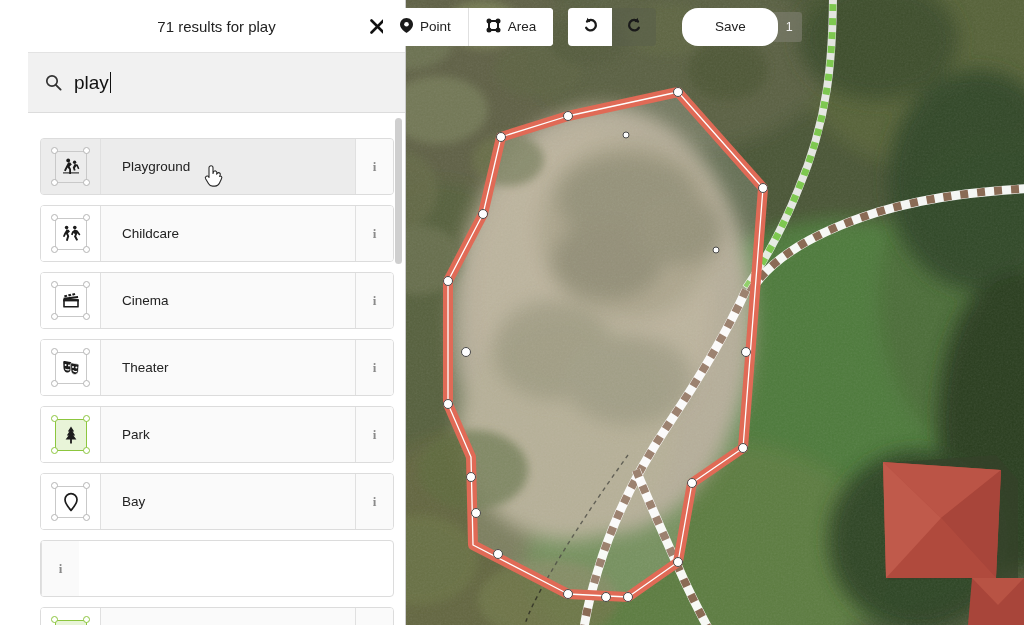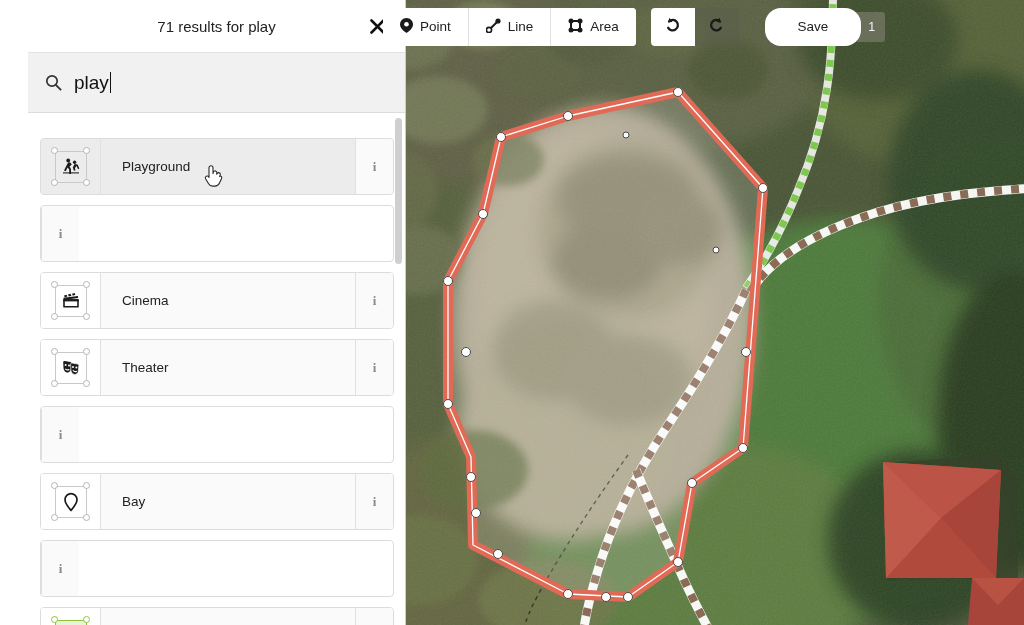--- a/index.html
+++ b/index.html
@@ -417,30 +417,20 @@
           <svg width="13" height="15" viewBox="0 0 13 15">
             <path d="M6.5 0C2.9 0 0 2.9 0 6.5C0 11 6.5 15 6.5 15S13 11 13 6.5C13 2.9 10.1 0 6.5 0Z" fill="#1a1a1a"></path>
             <circle cx="6.5" cy="6.2" r="2.3" fill="#fff"></circle>
           </svg>
         </span>
         <span>Point</span>
       </div>
       <div class="tbtn">
         <span>
           <svg width="15" height="15" viewBox="0 0 15 15">
-            <line x1="3.2" y1="11.8" x2="11.8" y2="3.2" stroke="#1a1a1a" stroke-width="2"></line>
-            <circle cx="12" cy="3" r="2.6" fill="#1a1a1a"></circle>
-            <circle cx="3" cy="12" r="2.6" fill="#fff" stroke="#1a1a1a" stroke-width="1.6"></circle>
-          </svg>
-        </span>
-        <span>Line</span>
-      </div>
-      <div class="tbtn">
-        <span>
-          <svg width="15" height="15" viewBox="0 0 15 15">
             <rect x="3" y="3" width="9" height="9" fill="none" stroke="#1a1a1a" stroke-width="2"></rect>
             <circle cx="3" cy="3" r="2.5" fill="#1a1a1a"></circle>
             <circle cx="12" cy="3" r="2.5" fill="#1a1a1a"></circle>
             <circle cx="3" cy="12" r="2.5" fill="#1a1a1a"></circle>
             <circle cx="12" cy="12" r="2.5" fill="#1a1a1a"></circle>
             <rect x="5.2" y="5.2" width="4.6" height="4.6" fill="#fff"></rect>
           </svg>
         </span>
         <span>Area</span>
       </div>
@@ -517,20 +507,40 @@
                 </div>
               </div>
             </div>
             <div class="row-label">Playground</div>
           </div>
           <div class="info-cell">
             <span class="ichar">i</span>
           </div>
         </div>
         <div class="preset-row">
+          <div class="row-main">
+            <div class="icon-cell">
+              <div class="geom-box">
+                <div class="geom-frame"></div>
+                <div class="vtx tl"></div>
+                <div class="vtx tr"></div>
+                <div class="vtx bl"></div>
+                <div class="vtx br"></div>
+                <div class="glyph">
+                  <svg width="20" height="20" viewBox="0 0 20 20">
+                    <circle cx="5.6" cy="3.6" r="1.8" fill="#1c1c1c"></circle>
+                    <path d="M5.6 5.6 L3.4 9 L1.9 12.4 L3.5 13.1 L5 10 L6.2 12 L4.9 16.6 L6.7 17 L8.2 12.2 L7 9.2 L9 7.6 L7.6 5.8 Z" fill="#1c1c1c"></path>
+                    <circle cx="13.8" cy="3.6" r="1.8" fill="#1c1c1c"></circle>
+                    <path d="M13.8 5.6 L11.2 7.4 L10 10.6 L11.6 11.2 L12.7 8.8 L14 10.4 L13 12.6 L15.4 16.8 L17.1 15.9 L15.2 12.2 L16.4 9.2 L18.2 11.6 L19.4 10.6 L16.6 6.4 Z" fill="#1c1c1c"></path>
+                  </svg>
+                </div>
+              </div>
+            </div>
+            <div class="row-label">Childcare</div>
+          </div>
           <div class="info-cell">
             <span class="ichar">i</span>
           </div>
         </div>
         <div class="preset-row">
           <div class="row-main">
             <div class="icon-cell">
               <div class="geom-box">
                 <div class="geom-frame"></div>
                 <div class="vtx tl"></div>
@@ -581,20 +591,37 @@
                 </div>
               </div>
             </div>
             <div class="row-label">Theater</div>
           </div>
           <div class="info-cell">
             <span class="ichar">i</span>
           </div>
         </div>
         <div class="preset-row">
+          <div class="row-main">
+            <div class="icon-cell">
+              <div class="geom-box area">
+                <div class="geom-frame"></div>
+                <div class="vtx tl"></div>
+                <div class="vtx tr"></div>
+                <div class="vtx bl"></div>
+                <div class="vtx br"></div>
+                <div class="glyph">
+                  <svg width="20" height="20" viewBox="0 0 20 20">
+                    <path d="M10 1.4 L13.2 6.4 L11.6 6.4 L14.2 10.4 L12.4 10.4 L15.4 14.6 L10.9 14.6 L10.9 18.4 L9.1 18.4 L9.1 14.6 L4.6 14.6 L7.6 10.4 L5.8 10.4 L8.4 6.4 L6.8 6.4 Z" fill="#1c1c1c"></path>
+                  </svg>
+                </div>
+              </div>
+            </div>
+            <div class="row-label">Park</div>
+          </div>
           <div class="info-cell">
             <span class="ichar">i</span>
           </div>
         </div>
         <div class="preset-row">
           <div class="row-main">
             <div class="icon-cell">
               <div class="geom-box">
                 <div class="geom-frame"></div>
                 <div class="vtx tl"></div>

